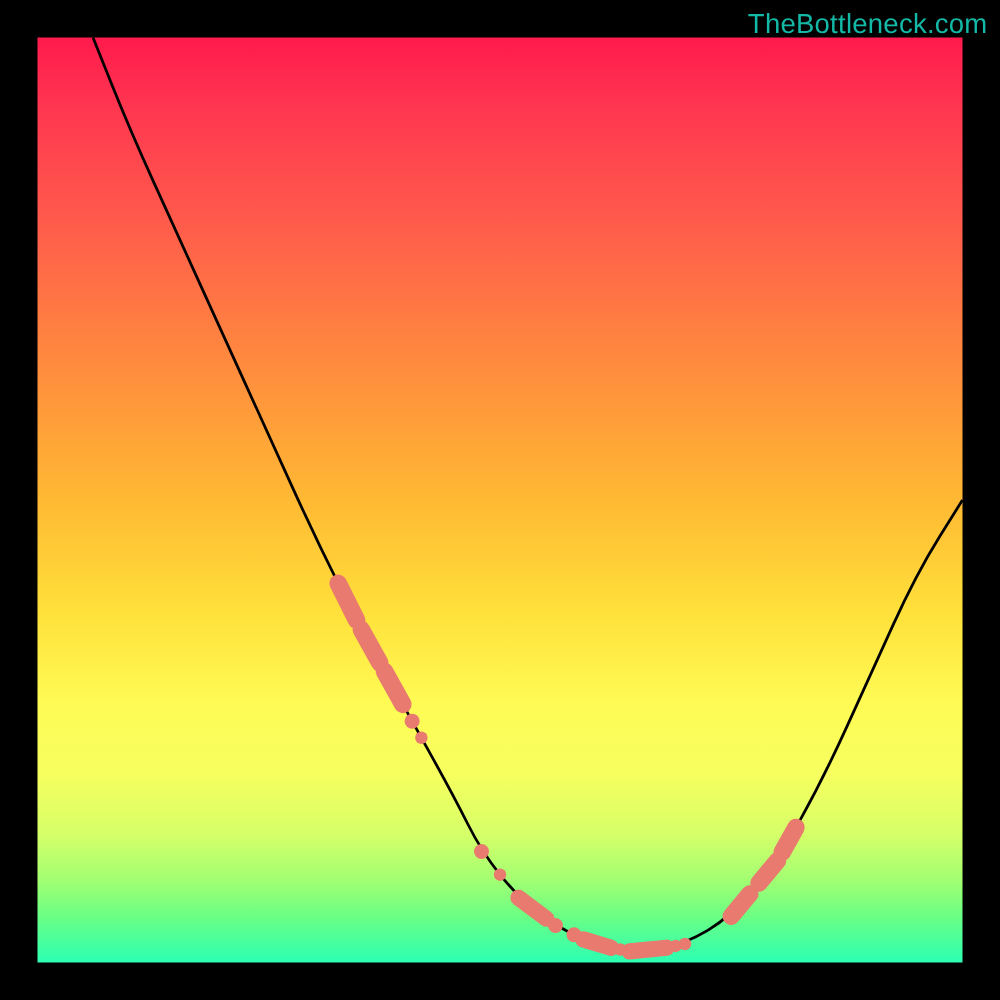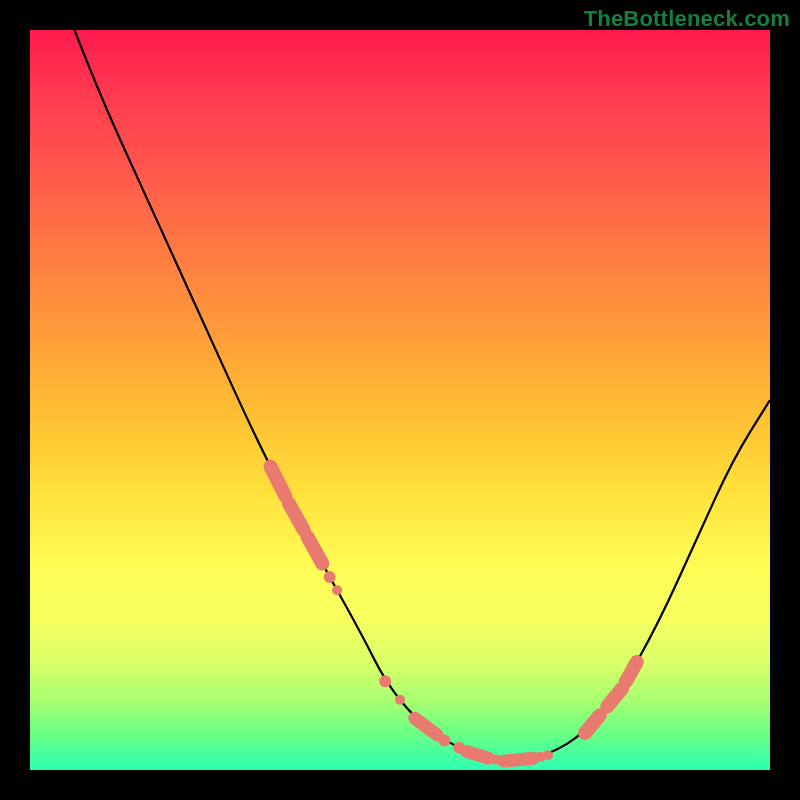--- a/index.html
+++ b/index.html
@@ -43,23 +43,23 @@
       #f5ff5f 80%,
       #d6ff68 86%,
       #a3ff72 91%,
       #6bff84 95%,
       #2cffb3 100%);
   }
   .watermark {
     position: absolute;
     top: 6px;
     right: 10px;
-    color: #15803d;
+    color: #14b8a6;
     font-size: 22px;
-    font-weight: 700;
+    font-weight: 400;
     letter-spacing: 0.2px;
     user-select: none;
   }
   svg.overlay {
     position: absolute;
     left: 0;
     top: 0;
     width: 100%;
     height: 100%;
     overflow: visible;

